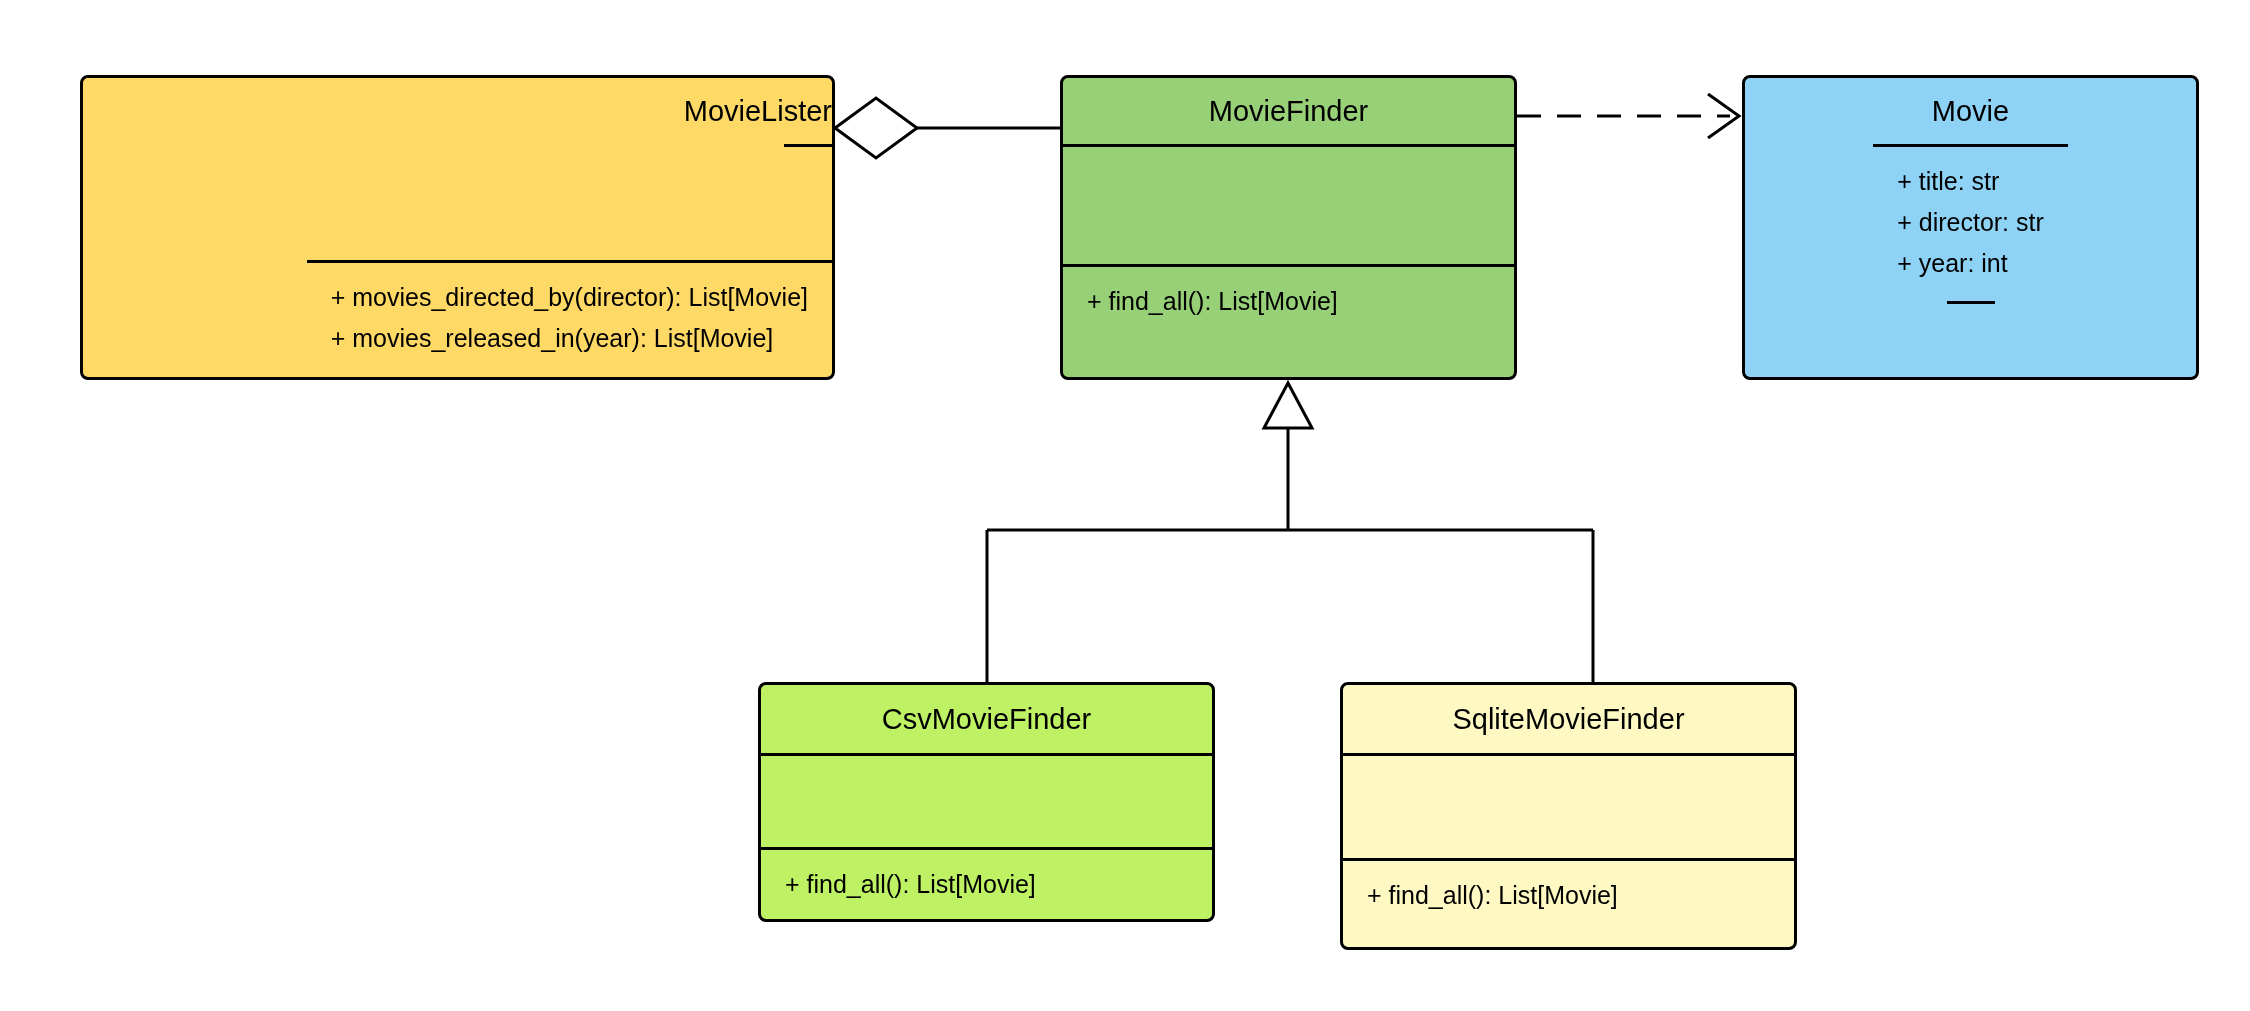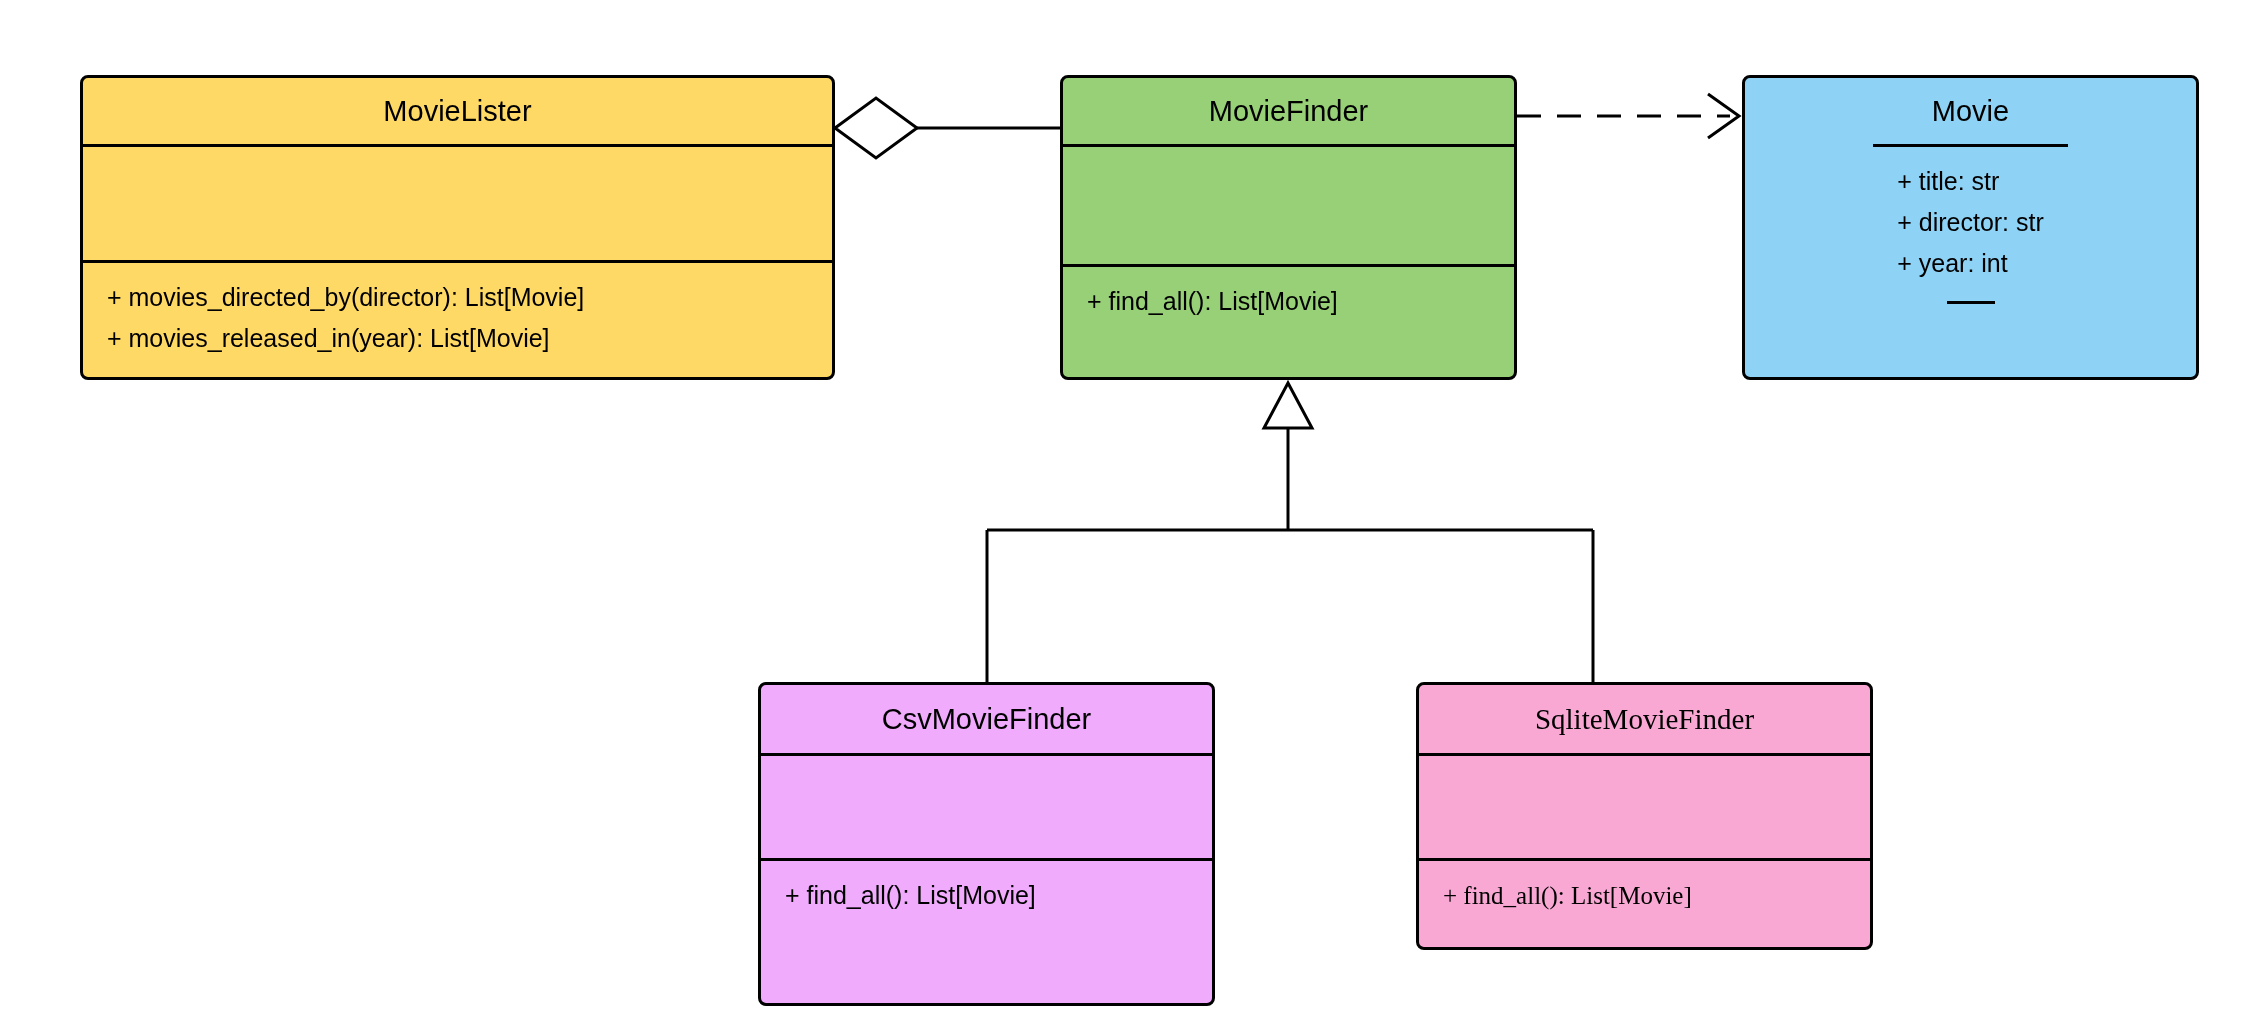--- a/index.html
+++ b/index.html
@@ -49,21 +49,21 @@
     left: 0; top: 0;
     width: 2250px; height: 1011px;
     pointer-events: none;
   }
 </style>
 </head>
 <body>
 
 <div id="canvas">
 
-  <div class="class-box" style="left: 80px; top: 75px; width: 755px; height: 305px; background-color: rgb(255, 217, 102);">
+  <div class="class-box" style="left: 80px; top: 75px; width: 755px; height: 305px; background-color: rgb(255, 217, 102); align-items: flex-end;">
     <div class="class-title" style="height:66px">MovieLister</div>
     <div class="class-section" style="height:116px"></div>
     <div class="class-section grow">
       <div class="member">+ movies_directed_by(director): List[Movie]</div>
       <div class="member">+ movies_released_in(year): List[Movie]</div>
     </div>
   </div>
 
   <div class="class-box" style="left: 1060px; top: 75px; width: 457px; height: 305px; background-color: rgb(151, 208, 119);">
     <div class="class-title" style="height:66px">MovieFinder</div>
@@ -76,29 +76,29 @@
   <div class="class-box" style="left: 1742px; top: 75px; width: 457px; height: 305px; background-color: rgb(142, 211, 245); align-items: center;">
     <div class="class-title" style="height:66px">Movie</div>
     <div class="class-section" style="height:157px">
       <div class="member">+ title: str</div>
       <div class="member">+ director: str</div>
       <div class="member">+ year: int</div>
     </div>
     <div class="class-section grow"></div>
   </div>
 
-  <div class="class-box" style="left: 758px; top: 682px; width: 457px; height: 324px; background-color: #f0abfc;">
+  <div class="class-box" style="left: 758px; top: 682px; width: 457px; height: 240px; background-color: #bef264;">
     <div class="class-title" style="height:68px">CsvMovieFinder</div>
     <div class="class-section" style="height:105px"></div>
     <div class="class-section grow">
       <div class="member">+ find_all(): List[Movie]</div>
     </div>
   </div>
 
-  <div class="class-box" style="left: 1416px; top: 682px; width: 457px; height: 268px; background-color: #f9a8d4; font-family: Liberation Serif, serif;">
+  <div class="class-box" style="left: 1340px; top: 682px; width: 457px; height: 268px; background-color: #fef9c3;">
     <div class="class-title" style="height:68px">SqliteMovieFinder</div>
     <div class="class-section" style="height:105px"></div>
     <div class="class-section grow">
       <div class="member">+ find_all(): List[Movie]</div>
     </div>
   </div>
 
   <svg class="connectors" viewBox="0 0 2250 1011">
 
     <g>

